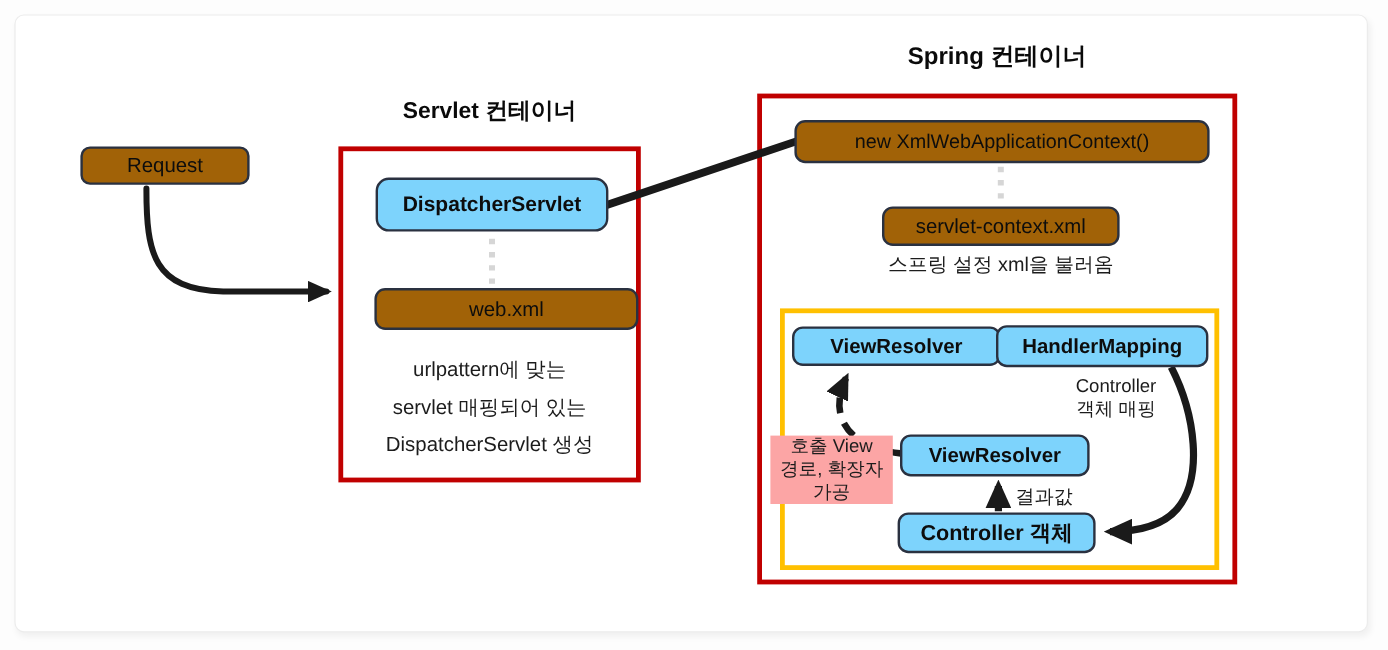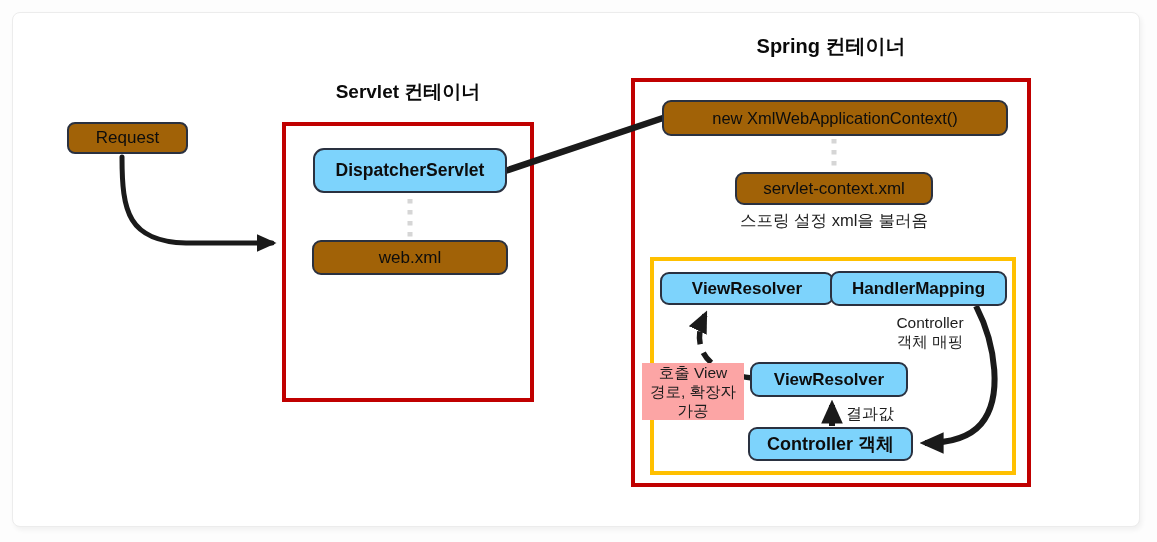--- a/index.html
+++ b/index.html
@@ -54,26 +54,26 @@
     font-weight: bold;
     color: #0a0a0a;
   }
   .note {
     position: absolute;
     text-align: center;
     color: #1c1c1c;
   }
 
   
-  .request-node      { left: 67px;  top: 122px; width: 121px; height: 32px; border-width: 2px; border-radius: 8px; }
+  .request-node      { left: 67px;  top: 122px; width: 141px; height: 32px; border-width: 2px; border-radius: 8px; }
 
   .servlet-title     { left: 282px; top: 79px;  width: 252px; font-size: 19px; }
   .servlet-red       { left: 282px; top: 122px; width: 252px; height: 280px; }
   .dispatcher-node   { left: 313px; top: 148px; width: 194px; height: 45px; border-radius: 11px; font-size: 17.5px; }
-  .webxml-node       { left: 312px; top: 240px; width: 196px; height: 35px; }
+  .webxml-node       { left: 312px; top: 240px; width: 220px; height: 35px; }
   .servlet-note      { left: 284px; top: 292px; width: 248px; font-size: 17px; line-height: 31.5px; }
 
   .spring-title      { left: 631px; top: 33px;  width: 400px; font-size: 20px; }
   .spring-red        { left: 631px; top: 78px;  width: 400px; height: 409px; }
   .newctx-node       { left: 662px; top: 100px; width: 346px; height: 36px; border-width: 2px; font-size: 16.5px; }
   .servletctx-node   { left: 735px; top: 172px; width: 198px; height: 33px; }
   .load-note         { left: 702px; top: 210px; width: 264px; font-size: 16.5px; }
 
   .mvc-gold          { left: 650px; top: 257px; width: 366px; height: 218px; }
   .viewresolver-node { left: 660px; top: 272px; width: 174px; height: 33px; }
@@ -108,20 +108,25 @@
     <path d="M752 378 C712 374 688 351 705 315" stroke="#1a1a1a" stroke-width="5.5" fill="none" stroke-dasharray="13 9" marker-end="url(#ah)"></path>
     <path d="M832 426 L832 405" stroke="#1a1a1a" stroke-width="6" fill="none" marker-end="url(#ah)"></path>
     <path d="M976 306 C996 345 1003 398 981 424 C969 438 950 443 925 443" stroke="#1a1a1a" stroke-width="6" fill="none" marker-end="url(#ah)"></path>
   </svg>
 
   <div class="node request-node">Request</div>
 
   <div class="diagram-title servlet-title">Servlet 컨테이너</div>
   <div class="node peach dispatcher-node">DispatcherServlet</div>
   <div class="node bold webxml-node">web.xml</div>
+  <div class="note servlet-note">
+    <div>urlpattern에 맞는</div>
+    <div>servlet 매핑되어 있는</div>
+    <div>DispatcherServlet 생성</div>
+  </div>
 
   <div class="diagram-title spring-title">Spring 컨테이너</div>
   <div class="node newctx-node">new XmlWebApplicationContext()</div>
   <div class="node bold servletctx-node">servlet-context.xml</div>
   <div class="note load-note">스프링 설정 xml을 불러옴</div>
 
   <div class="node peach viewresolver-node">ViewResolver</div>
   <div class="node peach handlermap-node">HandlerMapping</div>
   <div class="node peach modelview-node">ViewResolver</div>
   <div class="node peach controller-node">Controller 객체</div>

